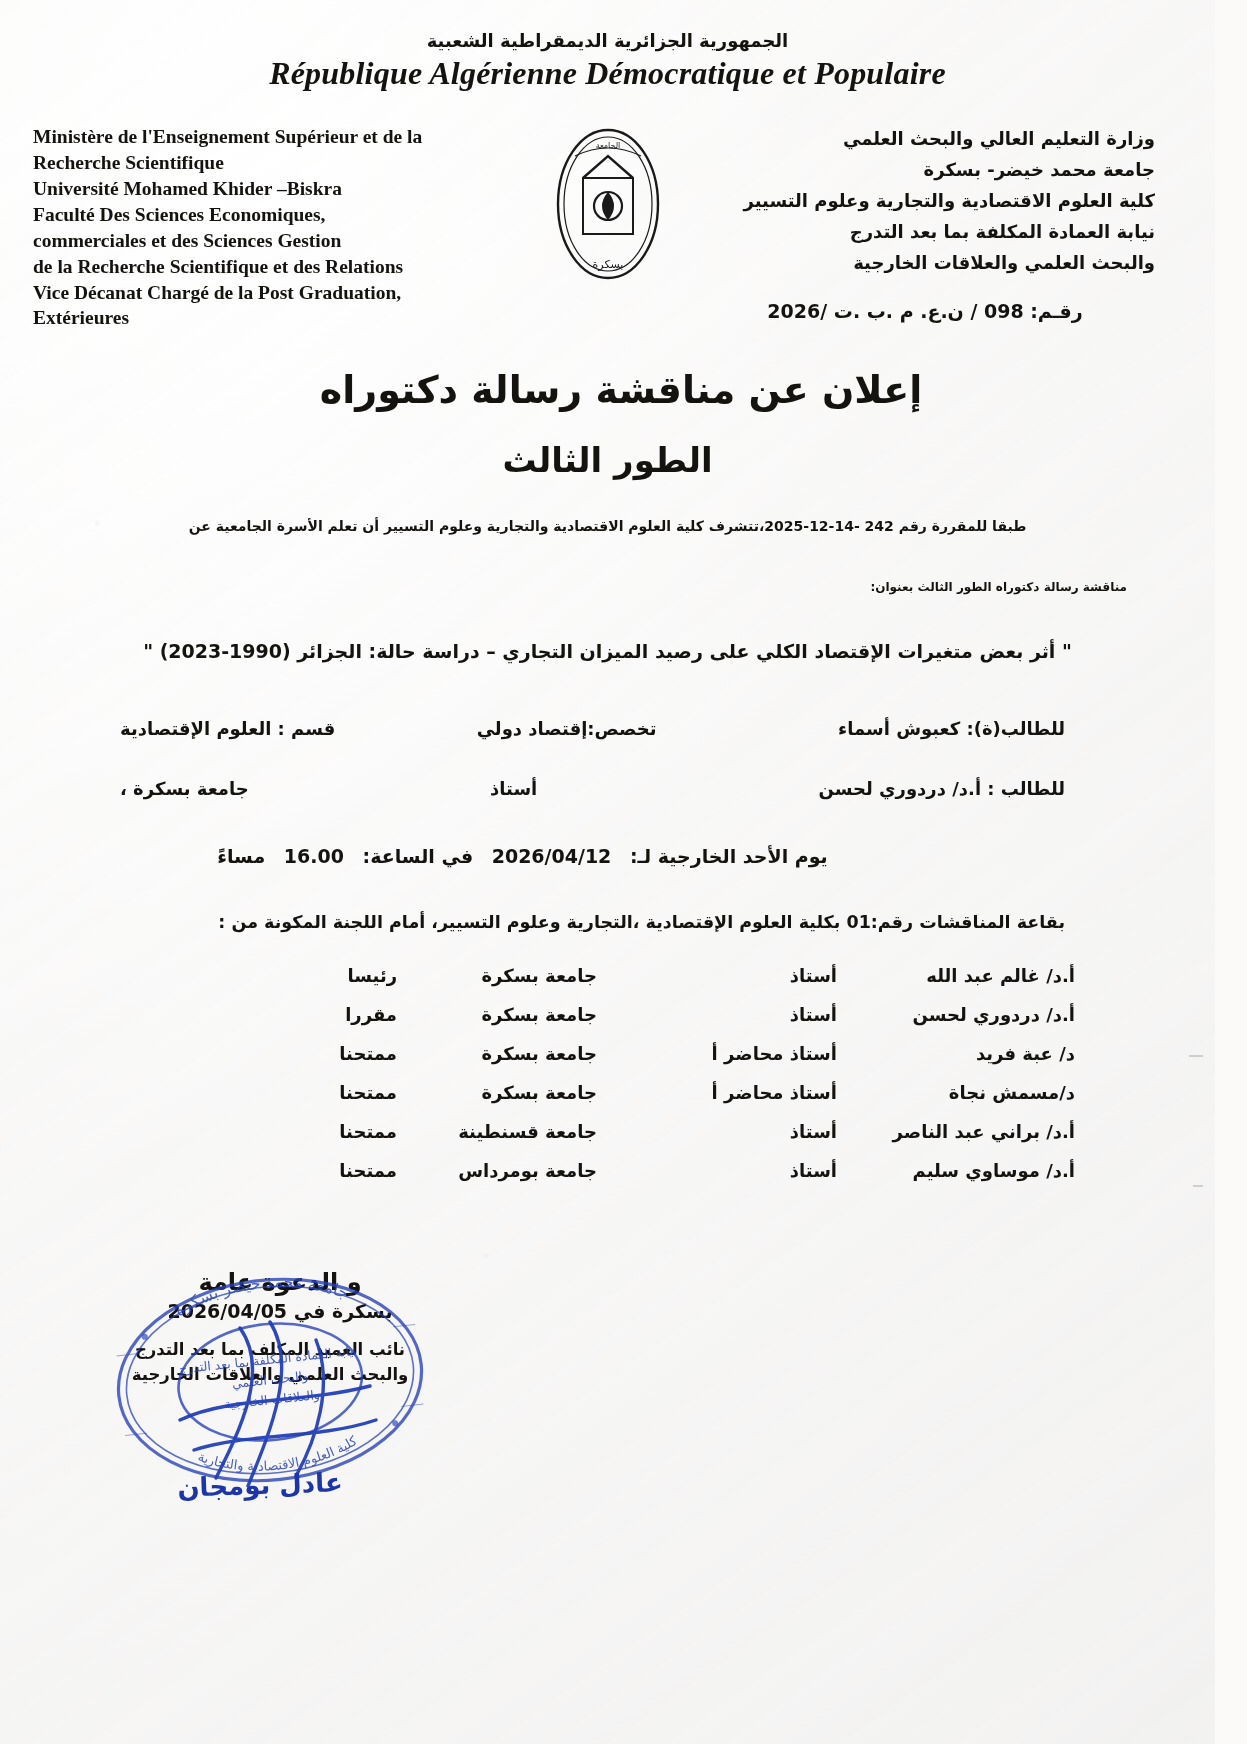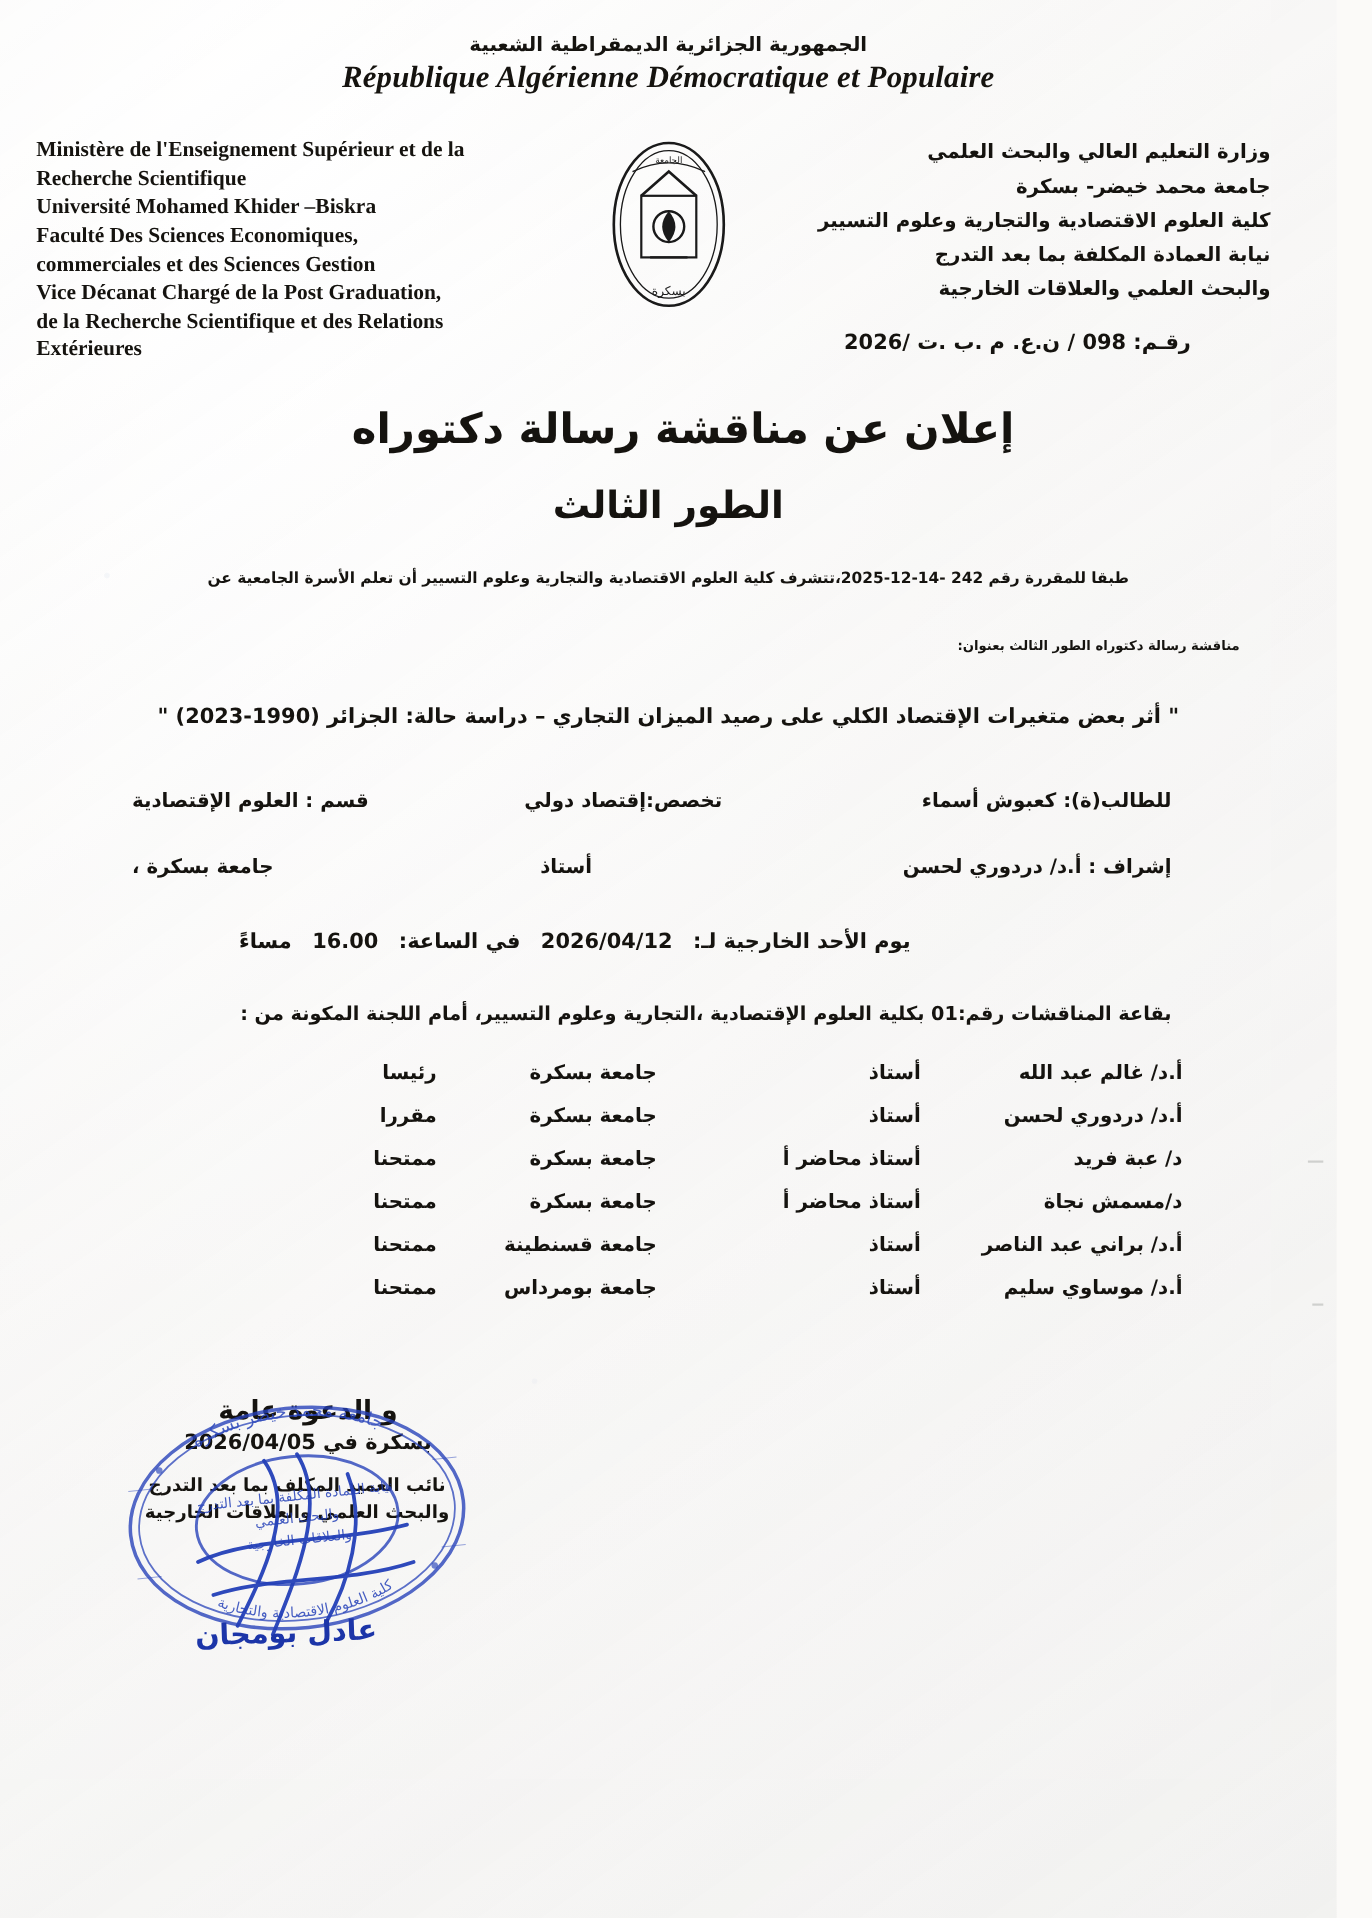--- a/index.html
+++ b/index.html
@@ -28,21 +28,21 @@
   }
 
   
   .nat-ar{
     position:absolute;top:30px;left:0;right:0;text-align:center;
     direction:rtl;font-size:18px;font-weight:700;letter-spacing:.3px;
   }
   .nat-fr{
     position:absolute;top:55px;left:0;right:0;text-align:center;
     font-family:"Liberation Serif","DejaVu Serif",serif;
-    font-style:italic;font-weight:700;font-size:28px;letter-spacing:.2px;
+    font-style:italic;font-weight:700;font-size:32px;letter-spacing:.2px;
   }
 
   
   .hdr-left{
     position:absolute;top:124px;left:33px;width:440px;
     font-family:"Liberation Serif","DejaVu Serif",serif;
     font-weight:700;font-size:19.5px;line-height:1.33;
   }
   .hdr-left div{white-space:nowrap;}
   .hdr-right{
@@ -161,22 +161,22 @@
 
   <div class="nat-ar">الجمهورية الجزائرية الديمقراطية الشعبية</div>
   <div class="nat-fr">République Algérienne Démocratique et Populaire</div>
 
   <div class="hdr-left">
     <div>Ministère de l'Enseignement Supérieur et de la</div>
     <div>Recherche Scientifique</div>
     <div>Université Mohamed Khider –Biskra</div>
     <div>Faculté Des Sciences Economiques,</div>
     <div>commerciales et des  Sciences Gestion</div>
+    <div>de la Recherche Scientifique et des Relations</div>
     <div> Vice Décanat Chargé de la Post Graduation,</div>
-    <div>de la Recherche Scientifique et des Relations</div>
     <div>Extérieures</div>
   </div>
 
   <div class="emblem">
     <svg viewBox="0 0 110 160" width="110" height="160" aria-hidden="true">
       <ellipse cx="55" cy="78" rx="50" ry="74" fill="none" stroke="#1a1a1a" stroke-width="2.4"></ellipse>
       <ellipse cx="55" cy="78" rx="44" ry="67" fill="none" stroke="#1a1a1a" stroke-width="1.2"></ellipse>
       <rect x="30" y="52" width="50" height="56" fill="none" stroke="#1a1a1a" stroke-width="2"></rect>
       <path d="M30 52 L55 30 L80 52" fill="none" stroke="#1a1a1a" stroke-width="2.4"></path>
       <circle cx="55" cy="80" r="14" fill="none" stroke="#1a1a1a" stroke-width="2.2"></circle>
@@ -204,21 +204,21 @@
   <div class="para thesis-intro">مناقشة رسالة دكتوراه الطور الثالث بعنوان:</div>
   <div class="para thesis-title">" أثر بعض متغيرات الإقتصاد الكلي على رصيد الميزان التجاري – دراسة حالة: الجزائر (1990-2023) "</div>
 
   <div class="info-row r-student">
     <span class="c c1">للطالب(ة): كعبوش أسماء</span>
     <span class="c c2">تخصص:إقتصاد دولي</span>
     <span class="c c3">قسم : العلوم الإقتصادية</span>
   </div>
 
   <div class="info-row r-super">
-    <span class="c c1">إشراف : أ.د/ دردوري لحسن</span>
+    <span class="c c1">للطالب : أ.د/ دردوري لحسن</span>
     <span class="c c2">أستاذ</span>
     <span class="c c3">جامعة  بسكرة ،</span>
   </div>
 
   <div class="date-line">
     <span>يوم الأحد الخارجية لـ:</span>
     <span>2026/04/12</span>
     <span>في الساعة:</span>
     <span>16.00</span>
     <span>مساءً</span>

